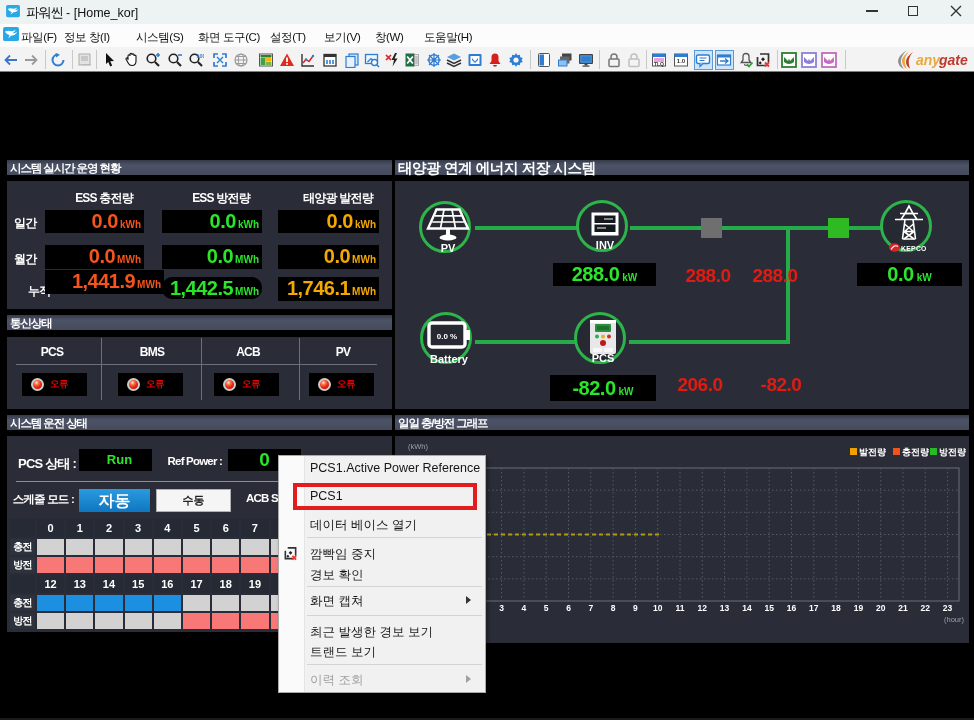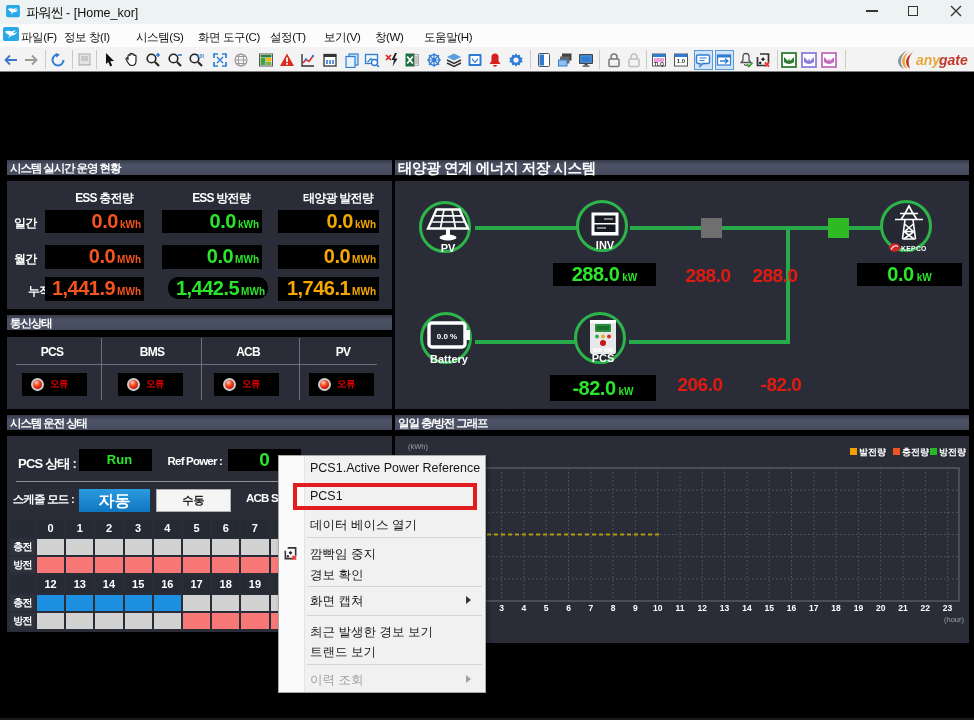--- a/index.html
+++ b/index.html
@@ -294,22 +294,22 @@
 <div class="abs wlab" style="left:278px;top:190px;width:120px;text-align:center;">태양광 발전량</div>
 <div class="abs wlab" style="left:14px;top:215px;">일간</div>
 <div class="abs wlab" style="left:14px;top:251px;">월간</div>
 <div class="abs wlab" style="left:28px;top:283px;">누적</div>
 <div class="abs vbox" style="left:45px;top:210px;width:99px;height:23px;"><span class="num or">0.0</span><span class="unit or">kWh</span></div>
 <div class="abs vbox" style="left:162px;top:210px;width:100px;height:23px;"><span class="num gr">0.0</span><span class="unit gr">kWh</span></div>
 <div class="abs vbox" style="left:278px;top:210px;width:101px;height:23px;"><span class="num am">0.0</span><span class="unit am">kWh</span></div>
 <div class="abs vbox" style="left:45px;top:245px;width:99px;height:24px;"><span class="num or">0.0</span><span class="unit or">MWh</span></div>
 <div class="abs vbox" style="left:162px;top:245px;width:100px;height:24px;"><span class="num gr">0.0</span><span class="unit gr">MWh</span></div>
 <div class="abs vbox" style="left:278px;top:245px;width:101px;height:24px;"><span class="num am">0.0</span><span class="unit am">MWh</span></div>
-<div class="abs vbox" style="left:45px;top:277px;width:99px;height:24px;text-decoration:underline;"><span class="num or">1,441.9</span><span class="unit or">MWh</span></div>
-<div class="abs vbox" style="left:168px;top:277px;width:100px;height:22px;border-radius:10px;"><span class="num gr">1,442.5</span><span class="unit gr">MWh</span></div>
+<div class="abs vbox" style="left:45px;top:270px;width:119px;height:24px;text-decoration:underline;"><span class="num or">1,441.9</span><span class="unit or">MWh</span></div>
+<div class="abs vbox" style="left:162px;top:277px;width:100px;height:22px;border-radius:10px;"><span class="num gr">1,442.5</span><span class="unit gr">MWh</span></div>
 <div class="abs vbox" style="left:278px;top:277px;width:101px;height:24px;"><span class="num am">1,746.1</span><span class="unit am">MWh</span></div>
 </div>
 
 <div id="p2">
 <div class="abs wlab" style="left:22px;top:345px;width:60px;text-align:center;">PCS</div>
 <div class="abs wlab" style="left:122px;top:345px;width:60px;text-align:center;">BMS</div>
 <div class="abs wlab" style="left:218px;top:345px;width:60px;text-align:center;">ACB</div>
 <div class="abs wlab" style="left:313px;top:345px;width:60px;text-align:center;">PV</div>
 <div class="abs" style="left:16px;top:364px;width:361px;height:1px;background:#6b707c;"></div>
 <div class="abs" style="left:101px;top:338px;width:1px;height:62px;background:#6b707c;"></div>

